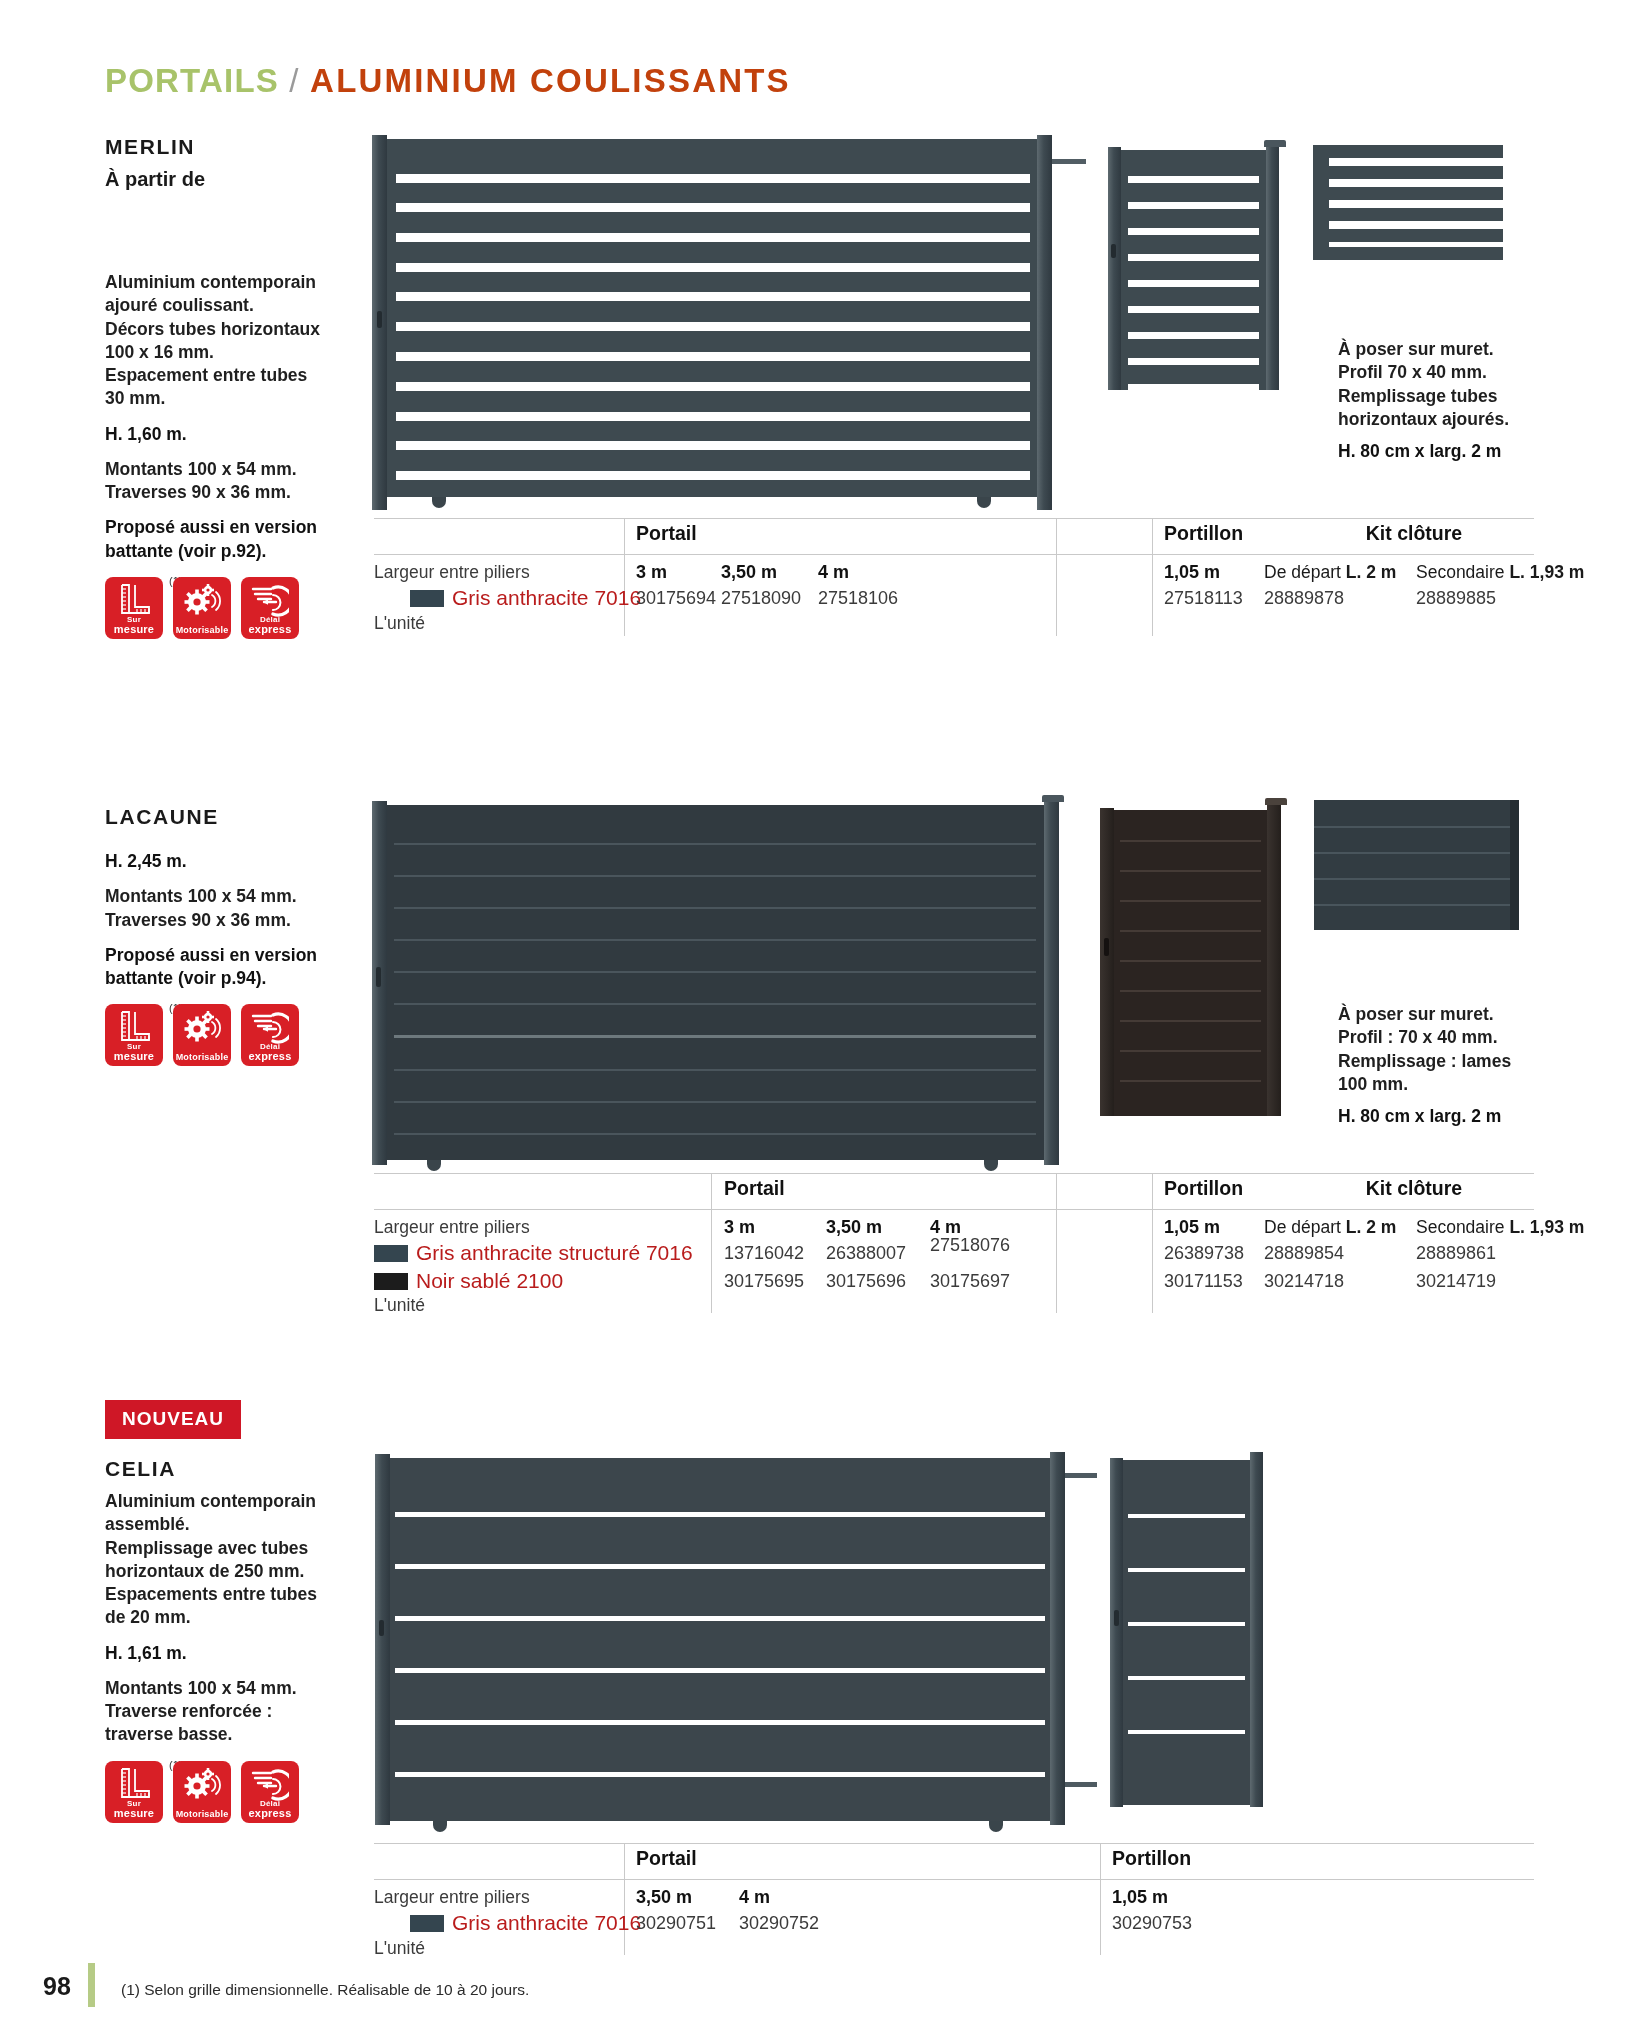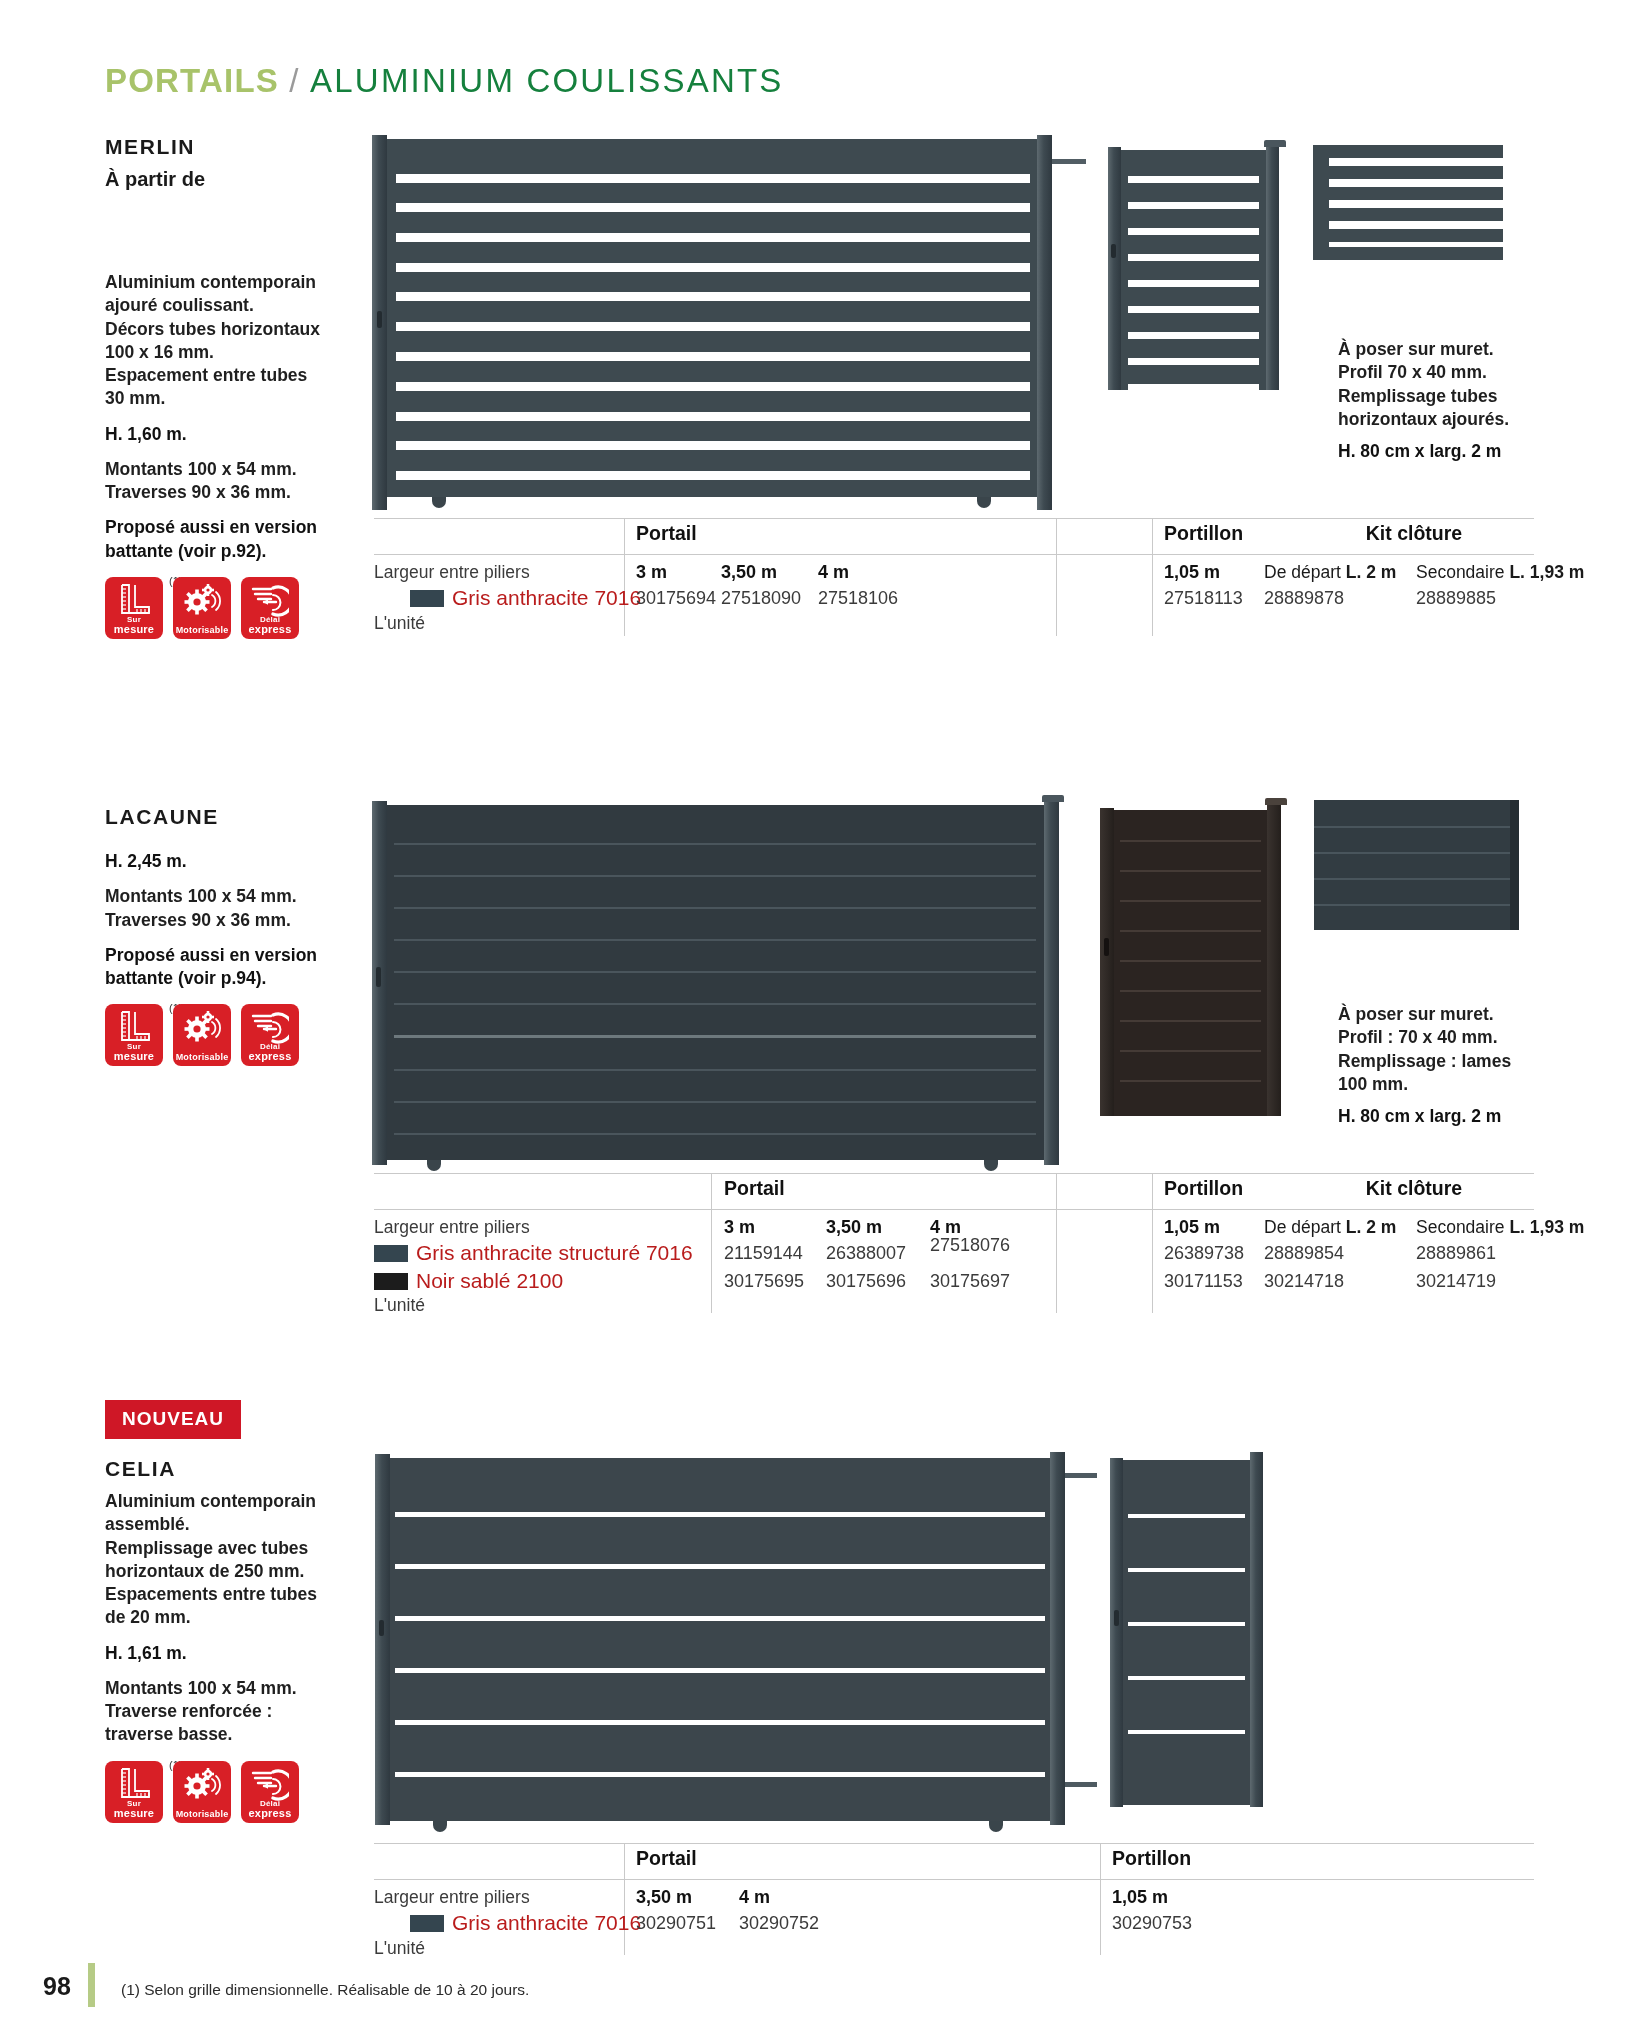--- a/index.html
+++ b/index.html
@@ -21,21 +21,21 @@
   .page-header {
     position: absolute;
     left: 105px;
     top: 62px;
     font-size: 33px;
     letter-spacing: 1.2px;
     white-space: nowrap;
   }
   .hdr-strong { color: #a8c36a; font-weight: 700; }
   .hdr-sep { color: #9a9a9a; font-weight: 400; }
-  .hdr-light { color: #15803d; font-weight: 400; letter-spacing: 2.2px; }
+  .hdr-light { color: #c2410c; font-weight: 700; letter-spacing: 2.2px; }
 
   
   .left-col { position: absolute; width: 250px; left: 105px; }
   .prod-name {
     font-size: 21px;
     font-weight: 700;
     letter-spacing: 1.6px;
     margin-bottom: 9px;
   }
   .sub-bold { font-size: 20px; font-weight: 700; margin-bottom: 4px; }
@@ -534,21 +534,21 @@
     <div class="swatch" style="left:0px; top:72px; background:#34454f;"></div>
     <div class="cell colorname" style="left:42px; top:68px;">Gris anthracite structuré 7016</div>
     <div class="swatch" style="left:0px; top:100px; background:#1c1c1c;"></div>
     <div class="cell colorname" style="left:42px; top:96px;">Noir sablé 2100</div>
     <div class="cell lbl" style="left:0px; top:122px;">L'unité</div>
 
     <div class="cell hdr" style="left:350px; top:44px;">3 m</div>
     <div class="cell hdr" style="left:452px; top:44px;">3,50 m</div>
     <div class="cell hdr" style="left:556px; top:44px;">4 m</div>
 
-    <div class="cell ref" style="left:350px; top:70px;">21159144</div>
+    <div class="cell ref" style="left:350px; top:70px;">13716042</div>
     <div class="cell ref" style="left:452px; top:70px;">26388007</div>
     <div class="cell ref" style="left:556px; top:62px;">27518076</div>
     <div class="cell ref" style="left:350px; top:98px;">30175695</div>
     <div class="cell ref" style="left:452px; top:98px;">30175696</div>
     <div class="cell ref" style="left:556px; top:98px;">30175697</div>
 
     <div class="cell hdr" style="left:790px; top:44px;">1,05 m</div>
     <div class="cell ref" style="left:790px; top:70px;">26389738</div>
     <div class="cell ref" style="left:790px; top:98px;">30171153</div>
 

